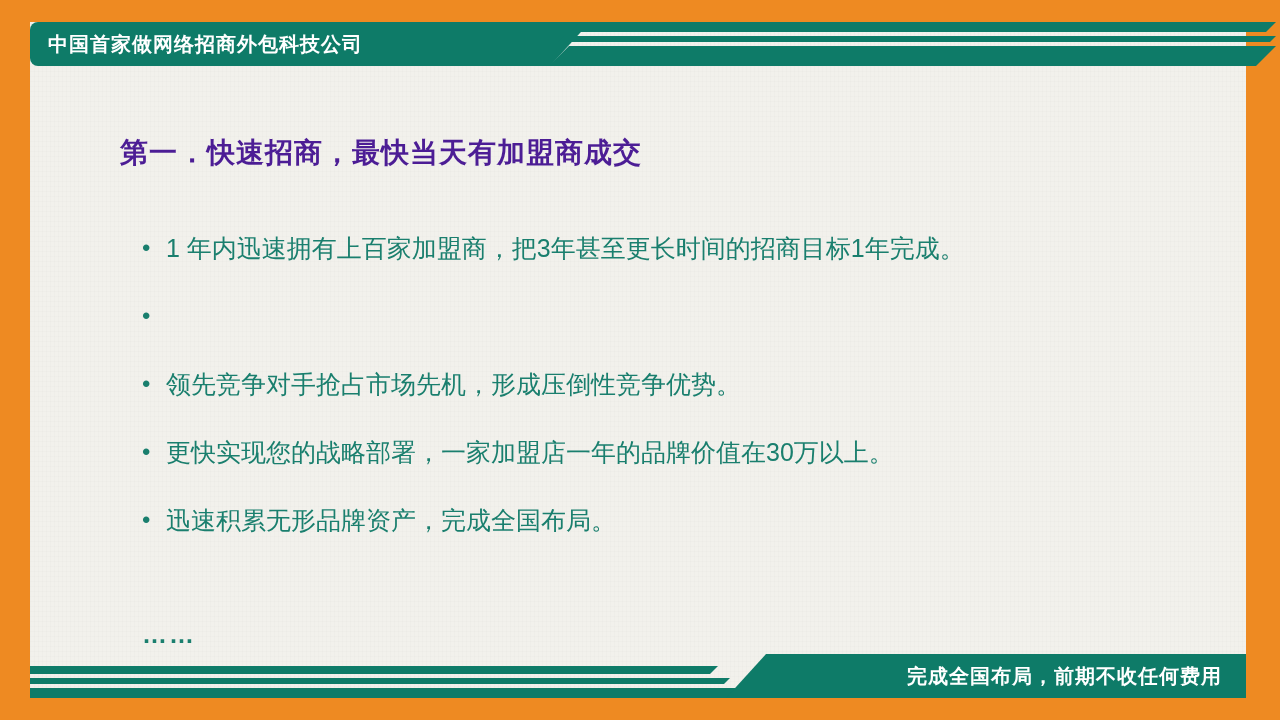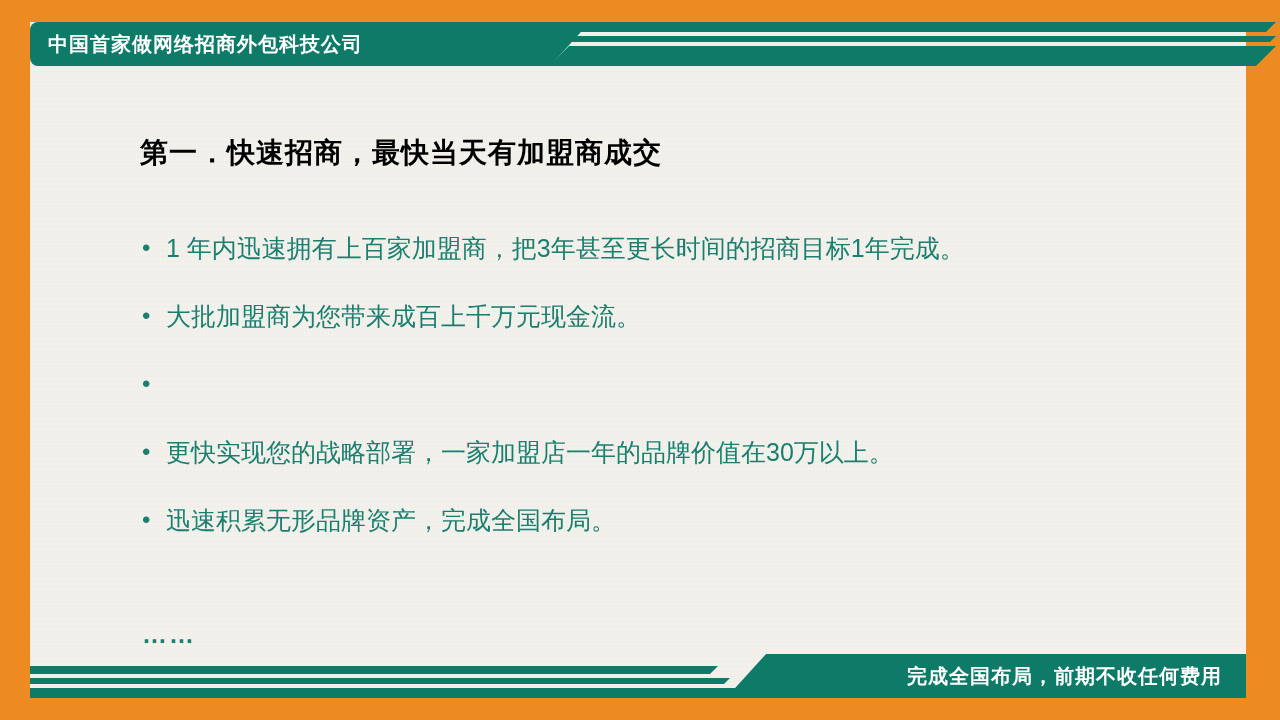--- a/index.html
+++ b/index.html
@@ -162,25 +162,25 @@
   
   .content {
     position: absolute;
     left: 0;
     top: 0;
     width: 1280px;
     height: 720px;
   }
   .slide-heading {
     position: absolute;
-    left: 140px;
+    left: 120px;
     top: 134px;
     font-size: 28px;
     font-weight: bold;
-    color: #000000;
+    color: #4c1d95;
     letter-spacing: 1px;
     white-space: nowrap;
   }
   .bullets {
     position: absolute;
     left: 142px;
     top: 232px;
     width: 1070px;
   }
   .bullet-row {
@@ -229,24 +229,24 @@
   <div class="content">
     <div class="slide-heading">第一．快速招商，最快当天有加盟商成交</div>
 
     <div class="bullets">
       <div class="bullet-row">
         <span class="bullet-mark">•</span>
         <span class="bullet-text">1 年内迅速拥有上百家加盟商，把3年甚至更长时间的招商目标1年完成。</span>
       </div>
       <div class="bullet-row">
         <span class="bullet-mark">•</span>
-        <span class="bullet-text">大批加盟商为您带来成百上千万元现金流。</span>
-      </div>
-      <div class="bullet-row">
-        <span class="bullet-mark">•</span>
+      </div>
+      <div class="bullet-row">
+        <span class="bullet-mark">•</span>
+        <span class="bullet-text">领先竞争对手抢占市场先机，形成压倒性竞争优势。</span>
       </div>
       <div class="bullet-row">
         <span class="bullet-mark">•</span>
         <span class="bullet-text">更快实现您的战略部署，一家加盟店一年的品牌价值在30万以上。</span>
       </div>
       <div class="bullet-row">
         <span class="bullet-mark">•</span>
         <span class="bullet-text">迅速积累无形品牌资产，完成全国布局。</span>
       </div>
     </div>

